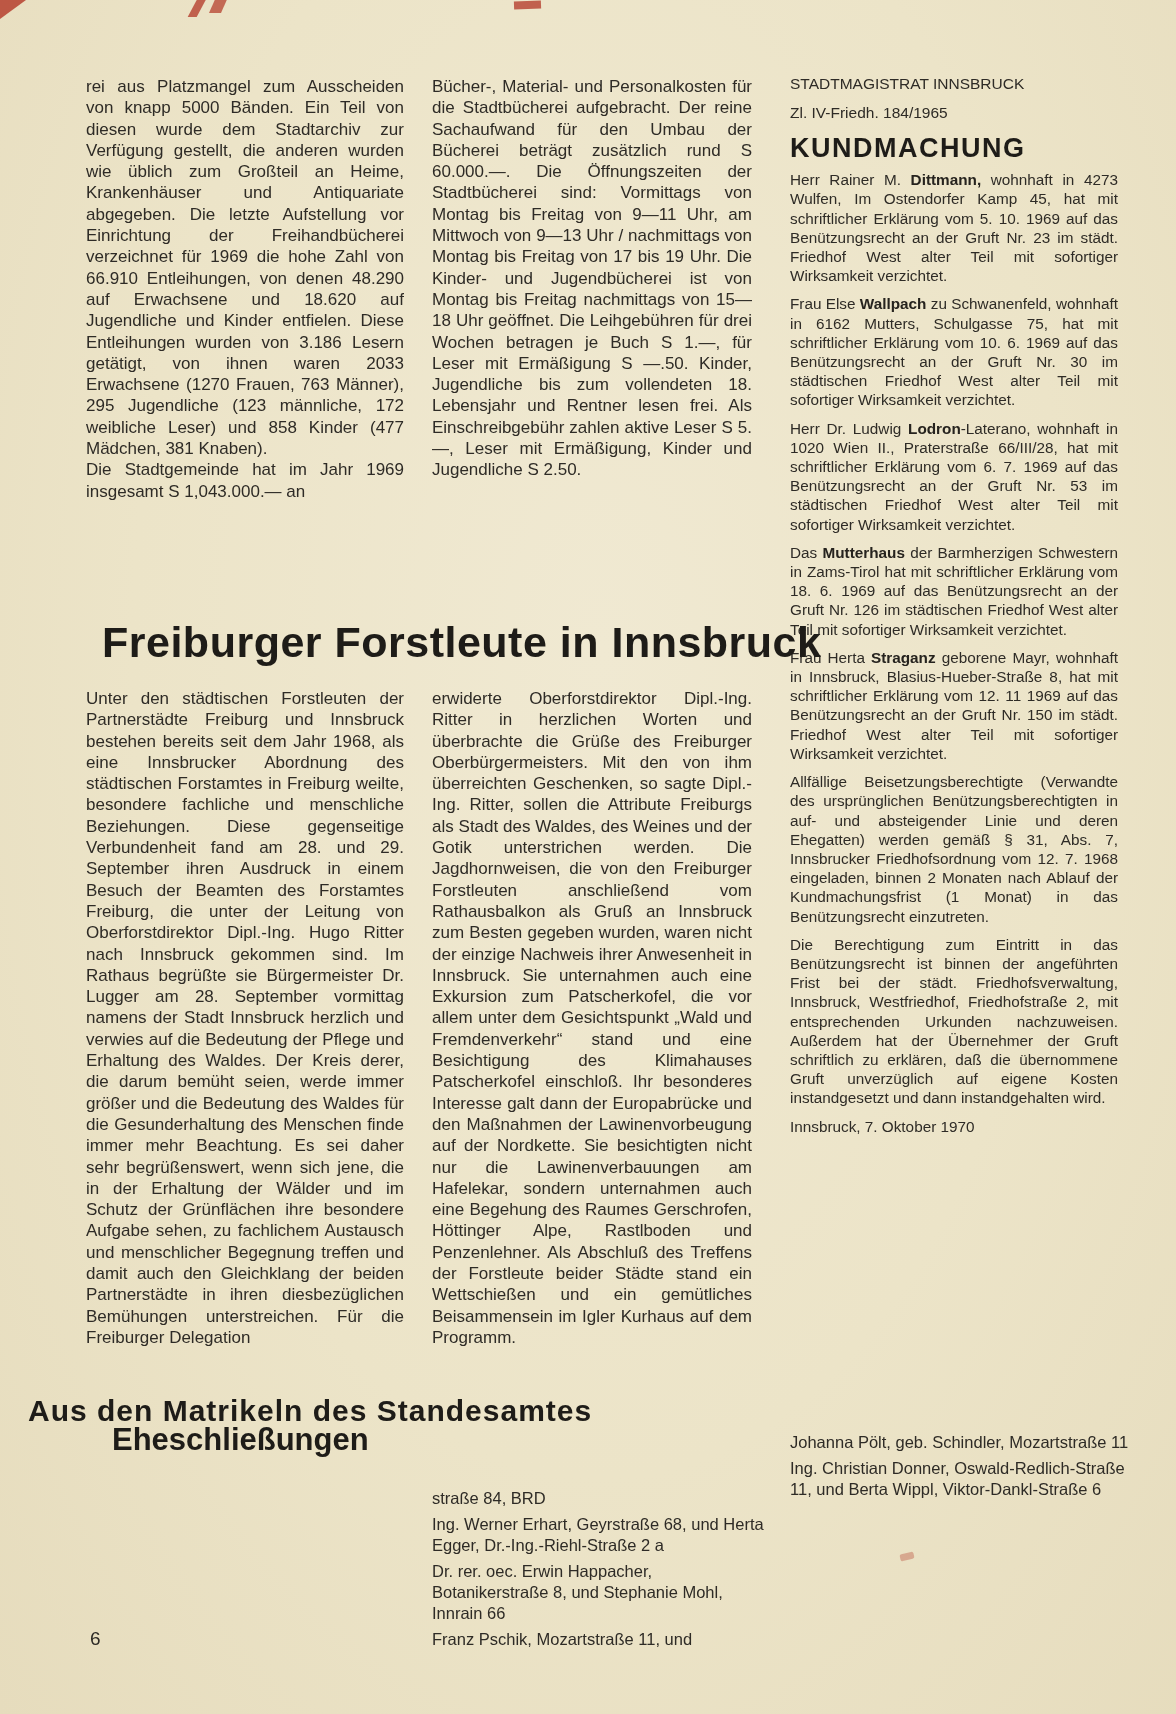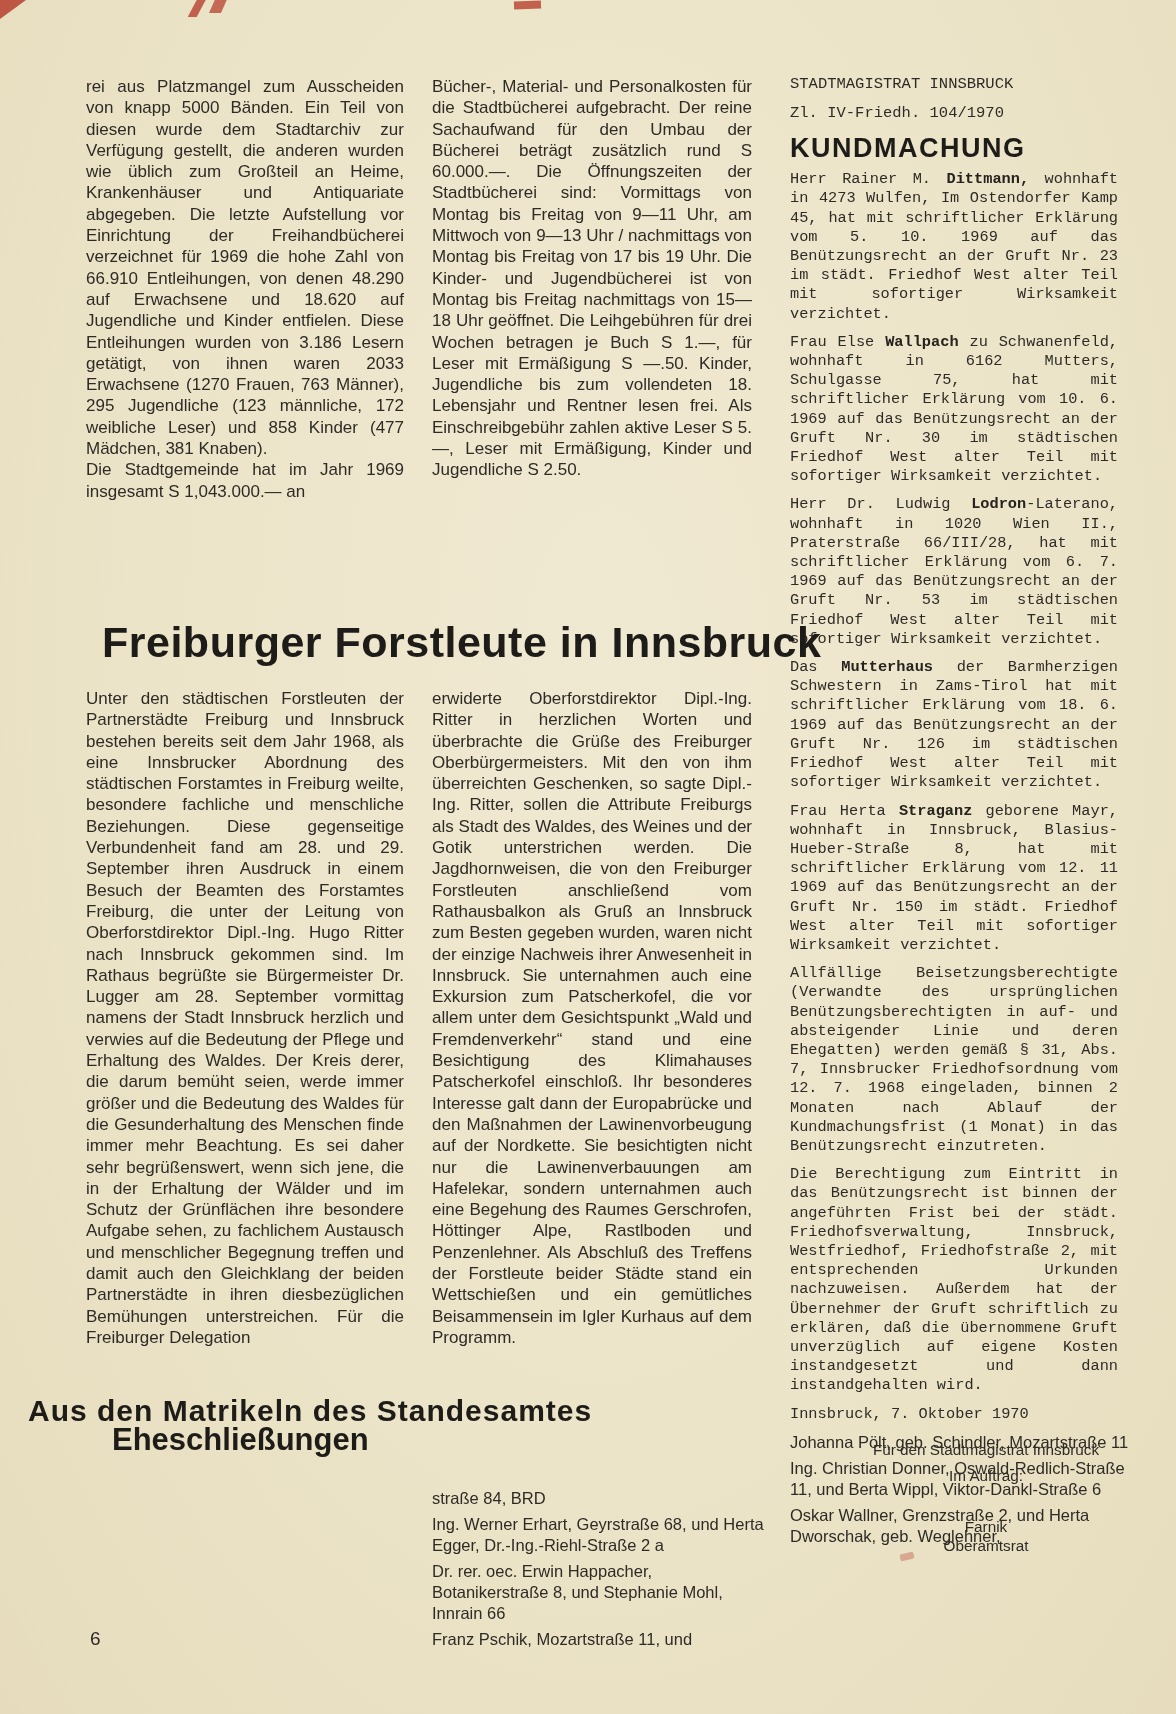--- a/index.html
+++ b/index.html
@@ -11,21 +11,21 @@
     color:#2e2b26;
     font-family:"Liberation Sans","DejaVu Sans",sans-serif;
     overflow:hidden;
     padding-left:27px;
   }
   .abs{position:absolute;}
   
   .body-text{font-size:17px;line-height:21.3px;text-align:justify;hyphens:auto;}
   .body-text p{margin:0 0 0 0;}
   .kund-text{font-size:15.3px;line-height:19.2px;text-align:justify;hyphens:auto;}
-  .kund-text p{margin:0 0 9px 0;font-family:Liberation Mono, monospace;}
+  .kund-text p{margin:0 0 9px 0;}
   .kund-office{font-size:15.5px;line-height:20px;margin:0;}
   .kund-title{font-size:27px;font-weight:bold;letter-spacing:1.5px;color:#1e1c18;
               margin:16px 0 12px 0;}
   .forst-headline{font-size:43px;font-weight:bold;letter-spacing:.5px;color:#1e1c18;white-space:nowrap;}
   .matrikeln-headline{font-size:30px;font-weight:bold;letter-spacing:1px;color:#1e1c18;text-align:left;}
   .subheading{font-size:31px;font-weight:bold;color:#1e1c18;}
   .entries{font-size:16.5px;line-height:21px;}
   .entries p{margin:0 0 5px 0;}
   .dateline{margin-top:18px;}
   .sigblock{text-align:center;margin-left:64px;margin-top:16px;}
@@ -56,45 +56,39 @@
     <p>rei aus Platzmangel zum Ausscheiden von knapp 5000 Bänden. Ein Teil von diesen wurde dem Stadtarchiv zur Verfügung gestellt, die anderen wurden wie üblich zum Großteil an Heime, Krankenhäuser und Antiquariate abgegeben. Die letzte Aufstellung vor Einrichtung der Freihandbücherei verzeichnet für 1969 die hohe Zahl von 66.910 Entleihungen, von denen 48.290 auf Erwachsene und 18.620 auf Jugendliche und Kinder entfielen. Diese Entleihungen wurden von 3.186 Lesern getätigt, von ihnen waren 2033 Erwachsene (1270 Frauen, 763 Männer), 295 Jugendliche (123 männliche, 172 weibliche Leser) und 858 Kinder (477 Mädchen, 381 Knaben).</p>
     <p>Die Stadtgemeinde hat im Jahr 1969 insgesamt S 1,043.000.— an</p>
   </section>
 
   <section class="abs body-text" style="left:432px;top:76px;width:320px;">
     <p>Bücher-, Material- und Personalkosten für die Stadtbücherei aufgebracht. Der reine Sachaufwand für den Umbau der Bücherei beträgt zusätzlich rund S 60.000.—. Die Öffnungszeiten der Stadtbücherei sind: Vormittags von Montag bis Freitag von 9—11 Uhr, am Mittwoch von 9—13 Uhr / nachmittags von Montag bis Freitag von 17 bis 19 Uhr. Die Kinder- und Jugendbücherei ist von Montag bis Freitag nachmittags von 15—18 Uhr geöffnet. Die Leihgebühren für drei Wochen betragen je Buch S 1.—, für Leser mit Ermäßigung S —.50. Kinder, Jugendliche bis zum vollendeten 18. Lebensjahr und Rentner lesen frei. Als Einschreibgebühr zahlen aktive Leser S 5.—, Leser mit Ermäßigung, Kinder und Jugendliche S 2.50.</p>
   </section>
 
   <section class="abs kund-text" style="left:790px;top:74px;width:328px;">
     <p class="kund-office">STADTMAGISTRAT INNSBRUCK</p>
-    <p class="kund-office">Zl. IV-Friedh. 104/1970</p>
+    <p class="kund-office">Zl. IV-Friedh. 184/1965</p>
     <h2 class="kund-title">KUNDMACHUNG</h2>
 
     <p class="notice"><span>Herr Rainer M. </span><b>Dittmann,</b><span> wohnhaft in 4273 Wulfen, Im Ostendorfer Kamp 45, hat mit schriftlicher Erklärung vom 5. 10. 1969 auf das Benützungsrecht an der Gruft Nr. 23 im städt. Friedhof West alter Teil mit sofortiger Wirksamkeit verzichtet.</span></p>
 
     <p class="notice"><span>Frau Else </span><b>Wallpach</b><span> zu Schwanenfeld, wohnhaft in 6162 Mutters, Schulgasse 75, hat mit schriftlicher Erklärung vom 10. 6. 1969 auf das Benützungsrecht an der Gruft Nr. 30 im städtischen Friedhof West alter Teil mit sofortiger Wirksamkeit verzichtet.</span></p>
 
     <p class="notice"><span>Herr Dr. Ludwig </span><b>Lodron</b><span>-Laterano, wohnhaft in 1020 Wien II., Praterstraße 66/III/28, hat mit schriftlicher Erklärung vom 6. 7. 1969 auf das Benützungsrecht an der Gruft Nr. 53 im städtischen Friedhof West alter Teil mit sofortiger Wirksamkeit verzichtet.</span></p>
 
     <p class="notice"><span>Das </span><b>Mutterhaus</b><span> der Barmherzigen Schwestern in Zams-Tirol hat mit schriftlicher Erklärung vom 18. 6. 1969 auf das Benützungsrecht an der Gruft Nr. 126 im städtischen Friedhof West alter Teil mit sofortiger Wirksamkeit verzichtet.</span></p>
 
     <p class="notice"><span>Frau Herta </span><b>Straganz</b><span> geborene Mayr, wohnhaft in Innsbruck, Blasius-Hueber-Straße 8, hat mit schriftlicher Erklärung vom 12. 11 1969 auf das Benützungsrecht an der Gruft Nr. 150 im städt. Friedhof West alter Teil mit sofortiger Wirksamkeit verzichtet.</span></p>
 
     <p class="notice"><span>Allfällige Beisetzungsberechtigte (Verwandte des ursprünglichen Benützungsberechtigten in auf- und absteigender Linie und deren Ehegatten) werden gemäß § 31, Abs. 7, Innsbrucker Friedhofsordnung vom 12. 7. 1968 eingeladen, binnen 2 Monaten nach Ablauf der Kundmachungsfrist (1 Monat) in das Benützungsrecht einzutreten.</span></p>
 
     <p class="notice"><span>Die Berechtigung zum Eintritt in das Benützungsrecht ist binnen der angeführten Frist bei der städt. Friedhofsverwaltung, Innsbruck, Westfriedhof, Friedhofstraße 2, mit entsprechenden Urkunden nachzuweisen. Außerdem hat der Übernehmer der Gruft schriftlich zu erklären, daß die übernommene Gruft unverzüglich auf eigene Kosten instandgesetzt und dann instandgehalten wird.</span></p>
 
     <p class="dateline">Innsbruck, 7. Oktober 1970</p>
 
-    <div class="sigblock">
-      <div>Für den Stadtmagistrat Innsbruck</div>
-      <div class="sig-line2">Im Auftrag:</div>
-      <div class="sig-name">Farnik</div>
-      <div>Oberamtsrat</div>
-    </div>
   </section>
 
   <h1 class="abs forst-headline" style="left:102px;top:602px;margin-top:16px;">Freiburger Forstleute in Innsbruck</h1>
 
   <section class="abs body-text" style="left:86px;top:688px;width:318px;">
     <p>Unter den städtischen Forstleuten der Partnerstädte Freiburg und Innsbruck bestehen bereits seit dem Jahr 1968, als eine Innsbrucker Abordnung des städtischen Forstamtes in Freiburg weilte, besondere fachliche und menschliche Beziehungen. Diese gegenseitige Verbundenheit fand am 28. und 29. September ihren Ausdruck in einem Besuch der Beamten des Forstamtes Freiburg, die unter der Leitung von Oberforstdirektor Dipl.-Ing. Hugo Ritter nach Innsbruck gekommen sind. Im Rathaus begrüßte sie Bürgermeister Dr. Lugger am 28. September vormittag namens der Stadt Innsbruck herzlich und verwies auf die Bedeutung der Pflege und Erhaltung des Waldes. Der Kreis derer, die darum bemüht seien, werde immer größer und die Bedeutung des Waldes für die Gesunderhaltung des Menschen finde immer mehr Beachtung. Es sei daher sehr begrüßenswert, wenn sich jene, die in der Erhaltung der Wälder und im Schutz der Grünflächen ihre besondere Aufgabe sehen, zu fachlichem Austausch und menschlicher Begegnung treffen und damit auch den Gleichklang der beiden Partnerstädte in ihren diesbezüglichen Bemühungen unterstreichen. Für die Freiburger Delegation</p>
   </section>
 
   <section class="abs body-text" style="left:432px;top:688px;width:320px;">
     <p>erwiderte Oberforstdirektor Dipl.-Ing. Ritter in herzlichen Worten und überbrachte die Grüße des Freiburger Oberbürgermeisters. Mit den von ihm überreichten Geschenken, so sagte Dipl.-Ing. Ritter, sollen die Attribute Freiburgs als Stadt des Waldes, des Weines und der Gotik unterstrichen werden. Die Jagdhornweisen, die von den Freiburger Forstleuten anschließend vom Rathausbalkon als Gruß an Innsbruck zum Besten gegeben wurden, waren nicht der einzige Nachweis ihrer Anwesenheit in Innsbruck. Sie unternahmen auch eine Exkursion zum Patscherkofel, die vor allem unter dem Gesichtspunkt „Wald und Fremdenverkehr“ stand und eine Besichtigung des Klimahauses Patscherkofel einschloß. Ihr besonderes Interesse galt dann der Europabrücke und den Maßnahmen der Lawinenvorbeugung auf der Nordkette. Sie besichtigten nicht nur die Lawinenverbauungen am Hafelekar, sondern unternahmen auch eine Begehung des Raumes Gerschrofen, Höttinger Alpe, Rastlboden und Penzenlehner. Als Abschluß des Treffens der Forstleute beider Städte stand ein Wettschießen und ein gemütliches Beisammensein im Igler Kurhaus auf dem Programm.</p>
@@ -108,18 +102,17 @@
   <section class="abs entries" style="left:432px;top:1440px;width:336px;margin-top:48px;">
     <p>straße 84, BRD</p>
     <p>Ing. Werner Erhart, Geyrstraße 68, und Herta Egger, Dr.-Ing.-Riehl-Straße 2 a</p>
     <p>Dr. rer. oec. Erwin Happacher, Botanikerstraße 8, und Stephanie Mohl, Innrain 66</p>
     <p>Franz Pschik, Mozartstraße 11, und</p>
   </section>
 
   <section class="abs entries" style="left:790px;top:1432px;width:352px;">
     <p>Johanna Pölt, geb. Schindler, Mozartstraße 11</p>
     <p>Ing. Christian Donner, Oswald-Redlich-Straße 11, und Berta Wippl, Viktor-Dankl-Straße 6</p>
-    <p>Oskar Wallner, Grenzstraße 2, und Herta Dworschak, geb. Weglehner,</p>
   </section>
 
   <div class="abs page-number" style="left:90px;top:1628px;">6</div>
 
 </div>
 
 </body></html>

